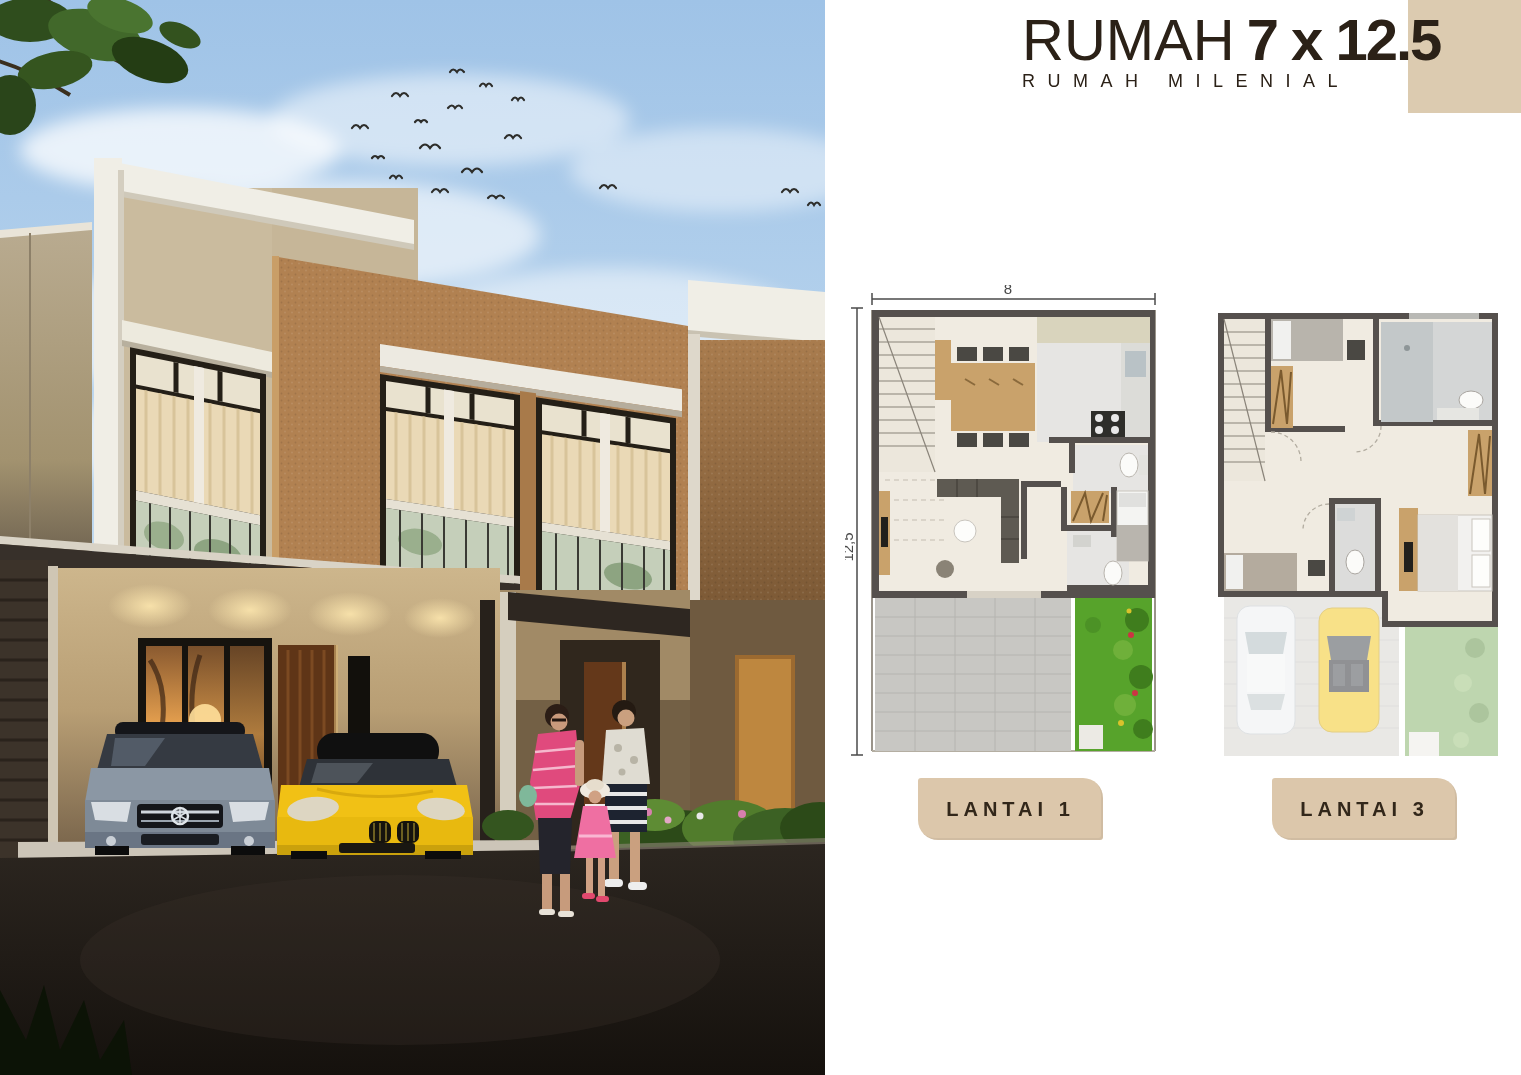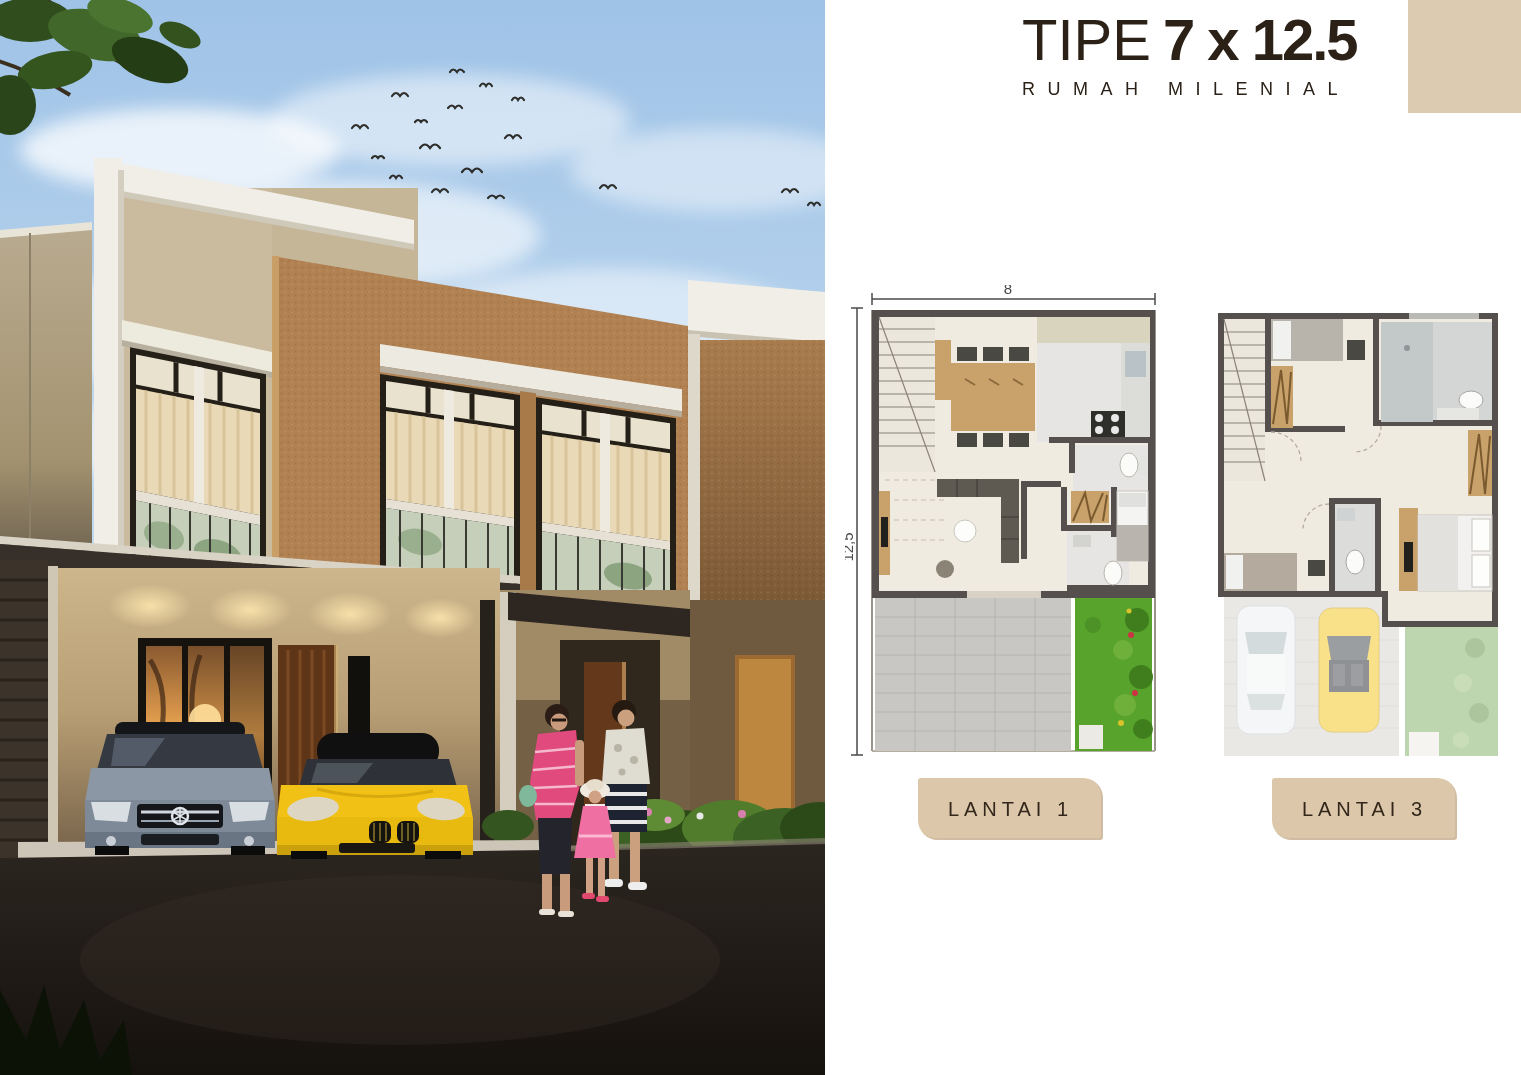--- a/index.html
+++ b/index.html
@@ -4,25 +4,25 @@
 <style>
   html,body{margin:0;padding:0;background:#888;}
   .page{position:relative;width:1521px;height:1075px;background:#ffffff;overflow:hidden;
         font-family:"Liberation Sans",sans-serif;}
   .photo{position:absolute;left:0;top:0;width:825px;height:1075px;}
   .corner-block{position:absolute;left:1408px;top:0;width:113px;height:113px;background:#dccbb0;}
   .titles{position:absolute;left:1022px;top:10px;width:360px;color:#2b2117;}
   .title-line{display:flex;align-items:baseline;gap:12px;white-space:nowrap;}
   .t-light{font-size:58px;font-weight:400;letter-spacing:0px;line-height:1.05;}
   .t-heavy{font-size:58px;font-weight:800;letter-spacing:-2px;line-height:1.05;}
-  .subtitle{margin-top:8px;font-size:18px;font-weight:400;letter-spacing:12.5px;white-space:nowrap;}
+  .subtitle{margin-top:0;font-size:18px;font-weight:400;letter-spacing:12.5px;white-space:nowrap;}
   .plan-svg{position:absolute;}
   .caption{position:absolute;width:185px;height:62px;background:#dcc7ab;color:#32271a;
            border-radius:3px 20px 3px 20px;display:flex;align-items:center;justify-content:center;
-           font-size:20px;font-weight:normal;letter-spacing:5px;
+           font-size:20px;font-weight:bold;letter-spacing:5px;
            box-shadow:inset -2px -2px 0 rgba(0,0,0,0.05);}
   .dim-text{font-size:15px;fill:#4a4a4a;}
   .wall{fill:#55504d;}
   .floor{fill:#f0ebe1;}
   .tilefloor{fill:#e6e5e3;}
   .wood{fill:#c9a26b;}
   .hatch{stroke:#aaa49a;stroke-width:1.5;}
   .darkfurn{fill:#4a4843;}
 </style>
 </head>
@@ -445,21 +445,21 @@
     <g fill="#0c1306">
       <polygon points="0,1075 0,990 26,1040 44,985 60,1050 84,1000 100,1060 124,1020 132,1075"></polygon>
     </g>
   </svg>
   </div>
 
   <div class="corner-block"></div>
 
   <div class="titles">
     <div class="title-line">
-      <span class="t-light">TIPE</span>
+      <span class="t-light">RUMAH</span>
       <span class="t-heavy">7 x 12.5</span>
     </div>
     <div class="subtitle">RUMAH MILENIAL</div>
   </div>
 
   <svg class="plan-svg" style="left:845px;top:285px;" width="312" height="480" viewBox="0 0 312 480" xmlns="http://www.w3.org/2000/svg">
 
     <g stroke="#4a4a4a" stroke-width="1.5">
       <line x1="27" y1="14" x2="310" y2="14"></line>
       <line x1="27" y1="8" x2="27" y2="20"></line>

